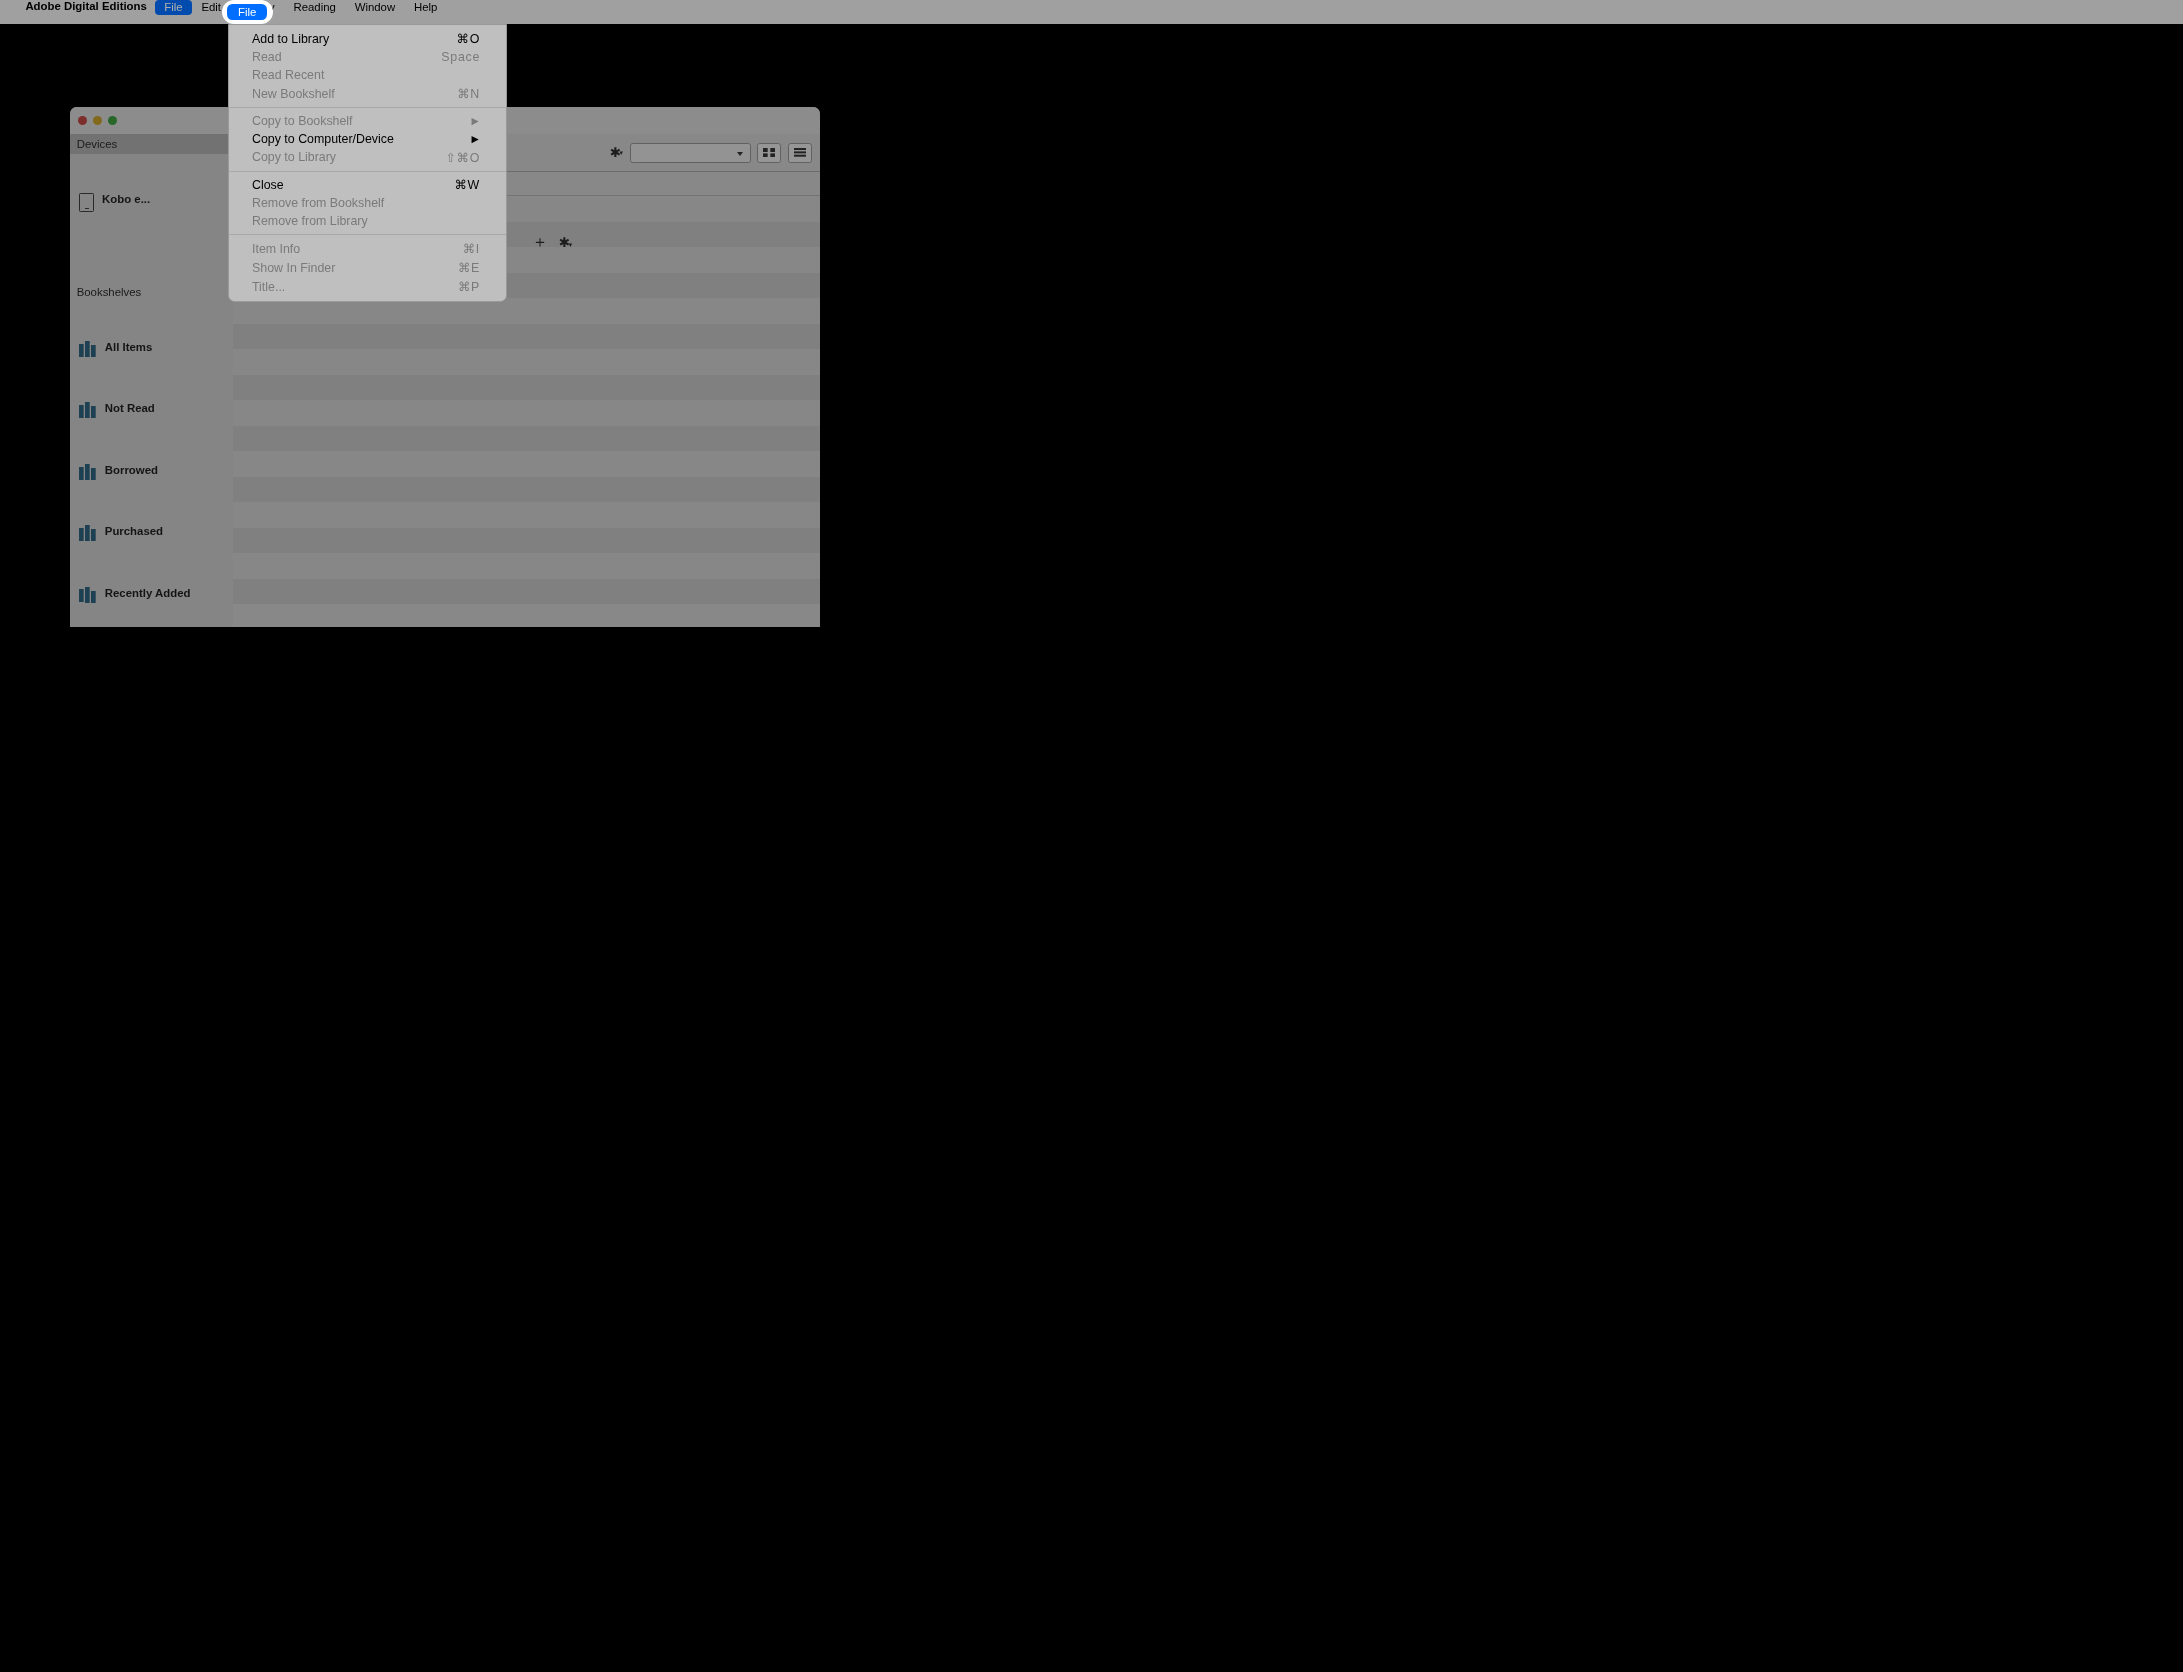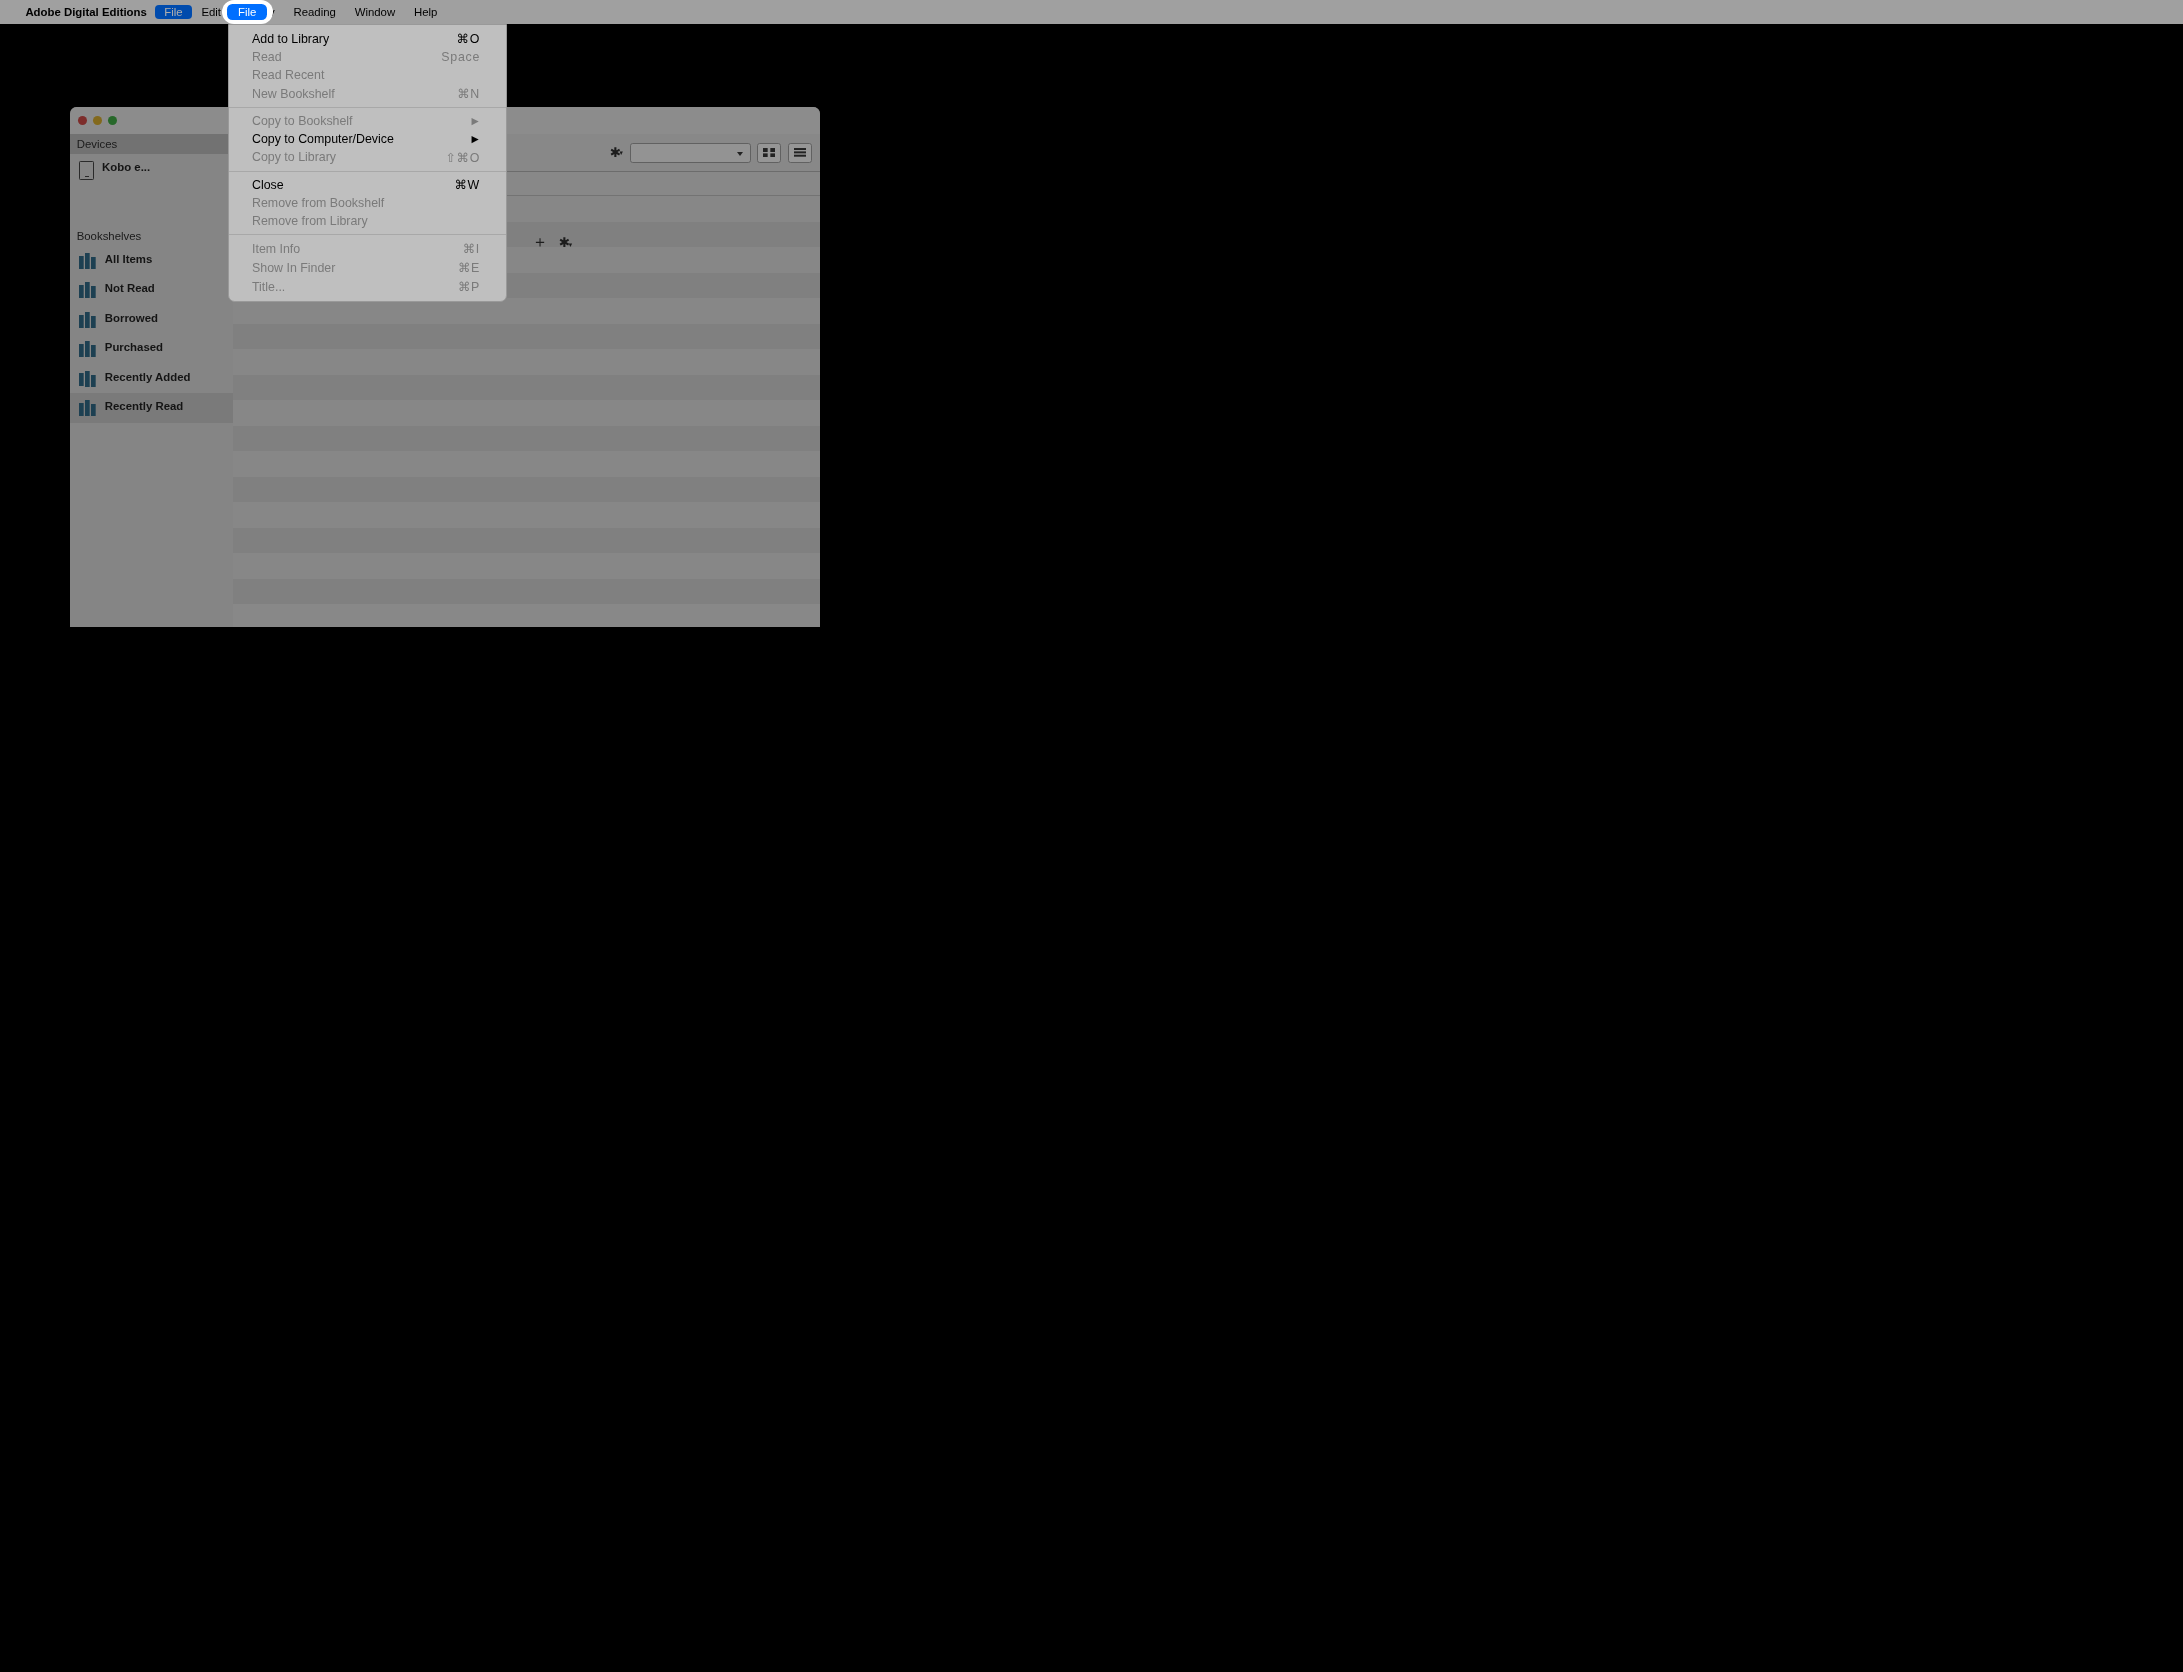--- a/index.html
+++ b/index.html
@@ -1,21 +1,21 @@
 <!DOCTYPE html>
 <html style="font-size:10.7px"><head>
   <meta charset="utf-8">
   <style>
     * { margin: 0; padding: 0; box-sizing: border-box; font-family: -apple-system, "Helvetica Neue", Helvetica, Arial, sans-serif; }
     html, body { width: 100%; height: 100%; }
     body { background: #000; position: relative; overflow: hidden; }
 
     
     .menubar {
-      display: flex; align-items: center;
+      display: flex; align-items: flex-start;
       height: 24px;
       padding: 0 6.7px;
       background: #ececec;
       font-size: 11.4px;
       color: #000;
     }
     .menubar .apple-logo { font-size: 13.4px; padding: 0 8px 0 2.7px; }
     .menubar .app-name { font-weight: 700; padding: 0 8px; }
     .menubar .mb-item {
       padding: 1.3px 9.4px;
@@ -69,21 +69,21 @@
     .traffic { display: flex; gap: 5.4px; }
     .dot { width: 9.4px; height: 9.4px; border-radius: 50%; }
     .dot.red { background: #b84340; }
     .dot.yellow { background: #c19b2a; }
     .dot.green { background: #3a9a3f; }
     .win-title { flex: 1; text-align: center; color: #1f1f1f; font-weight: 500; }
 
     .win-body { display: flex; height: calc(100% - 27px); }
 
     
-    .sidebar { width: 163px; background: #c4c4c4; display: flex; flex-direction: column; }
+    .sidebar { width: 163px; background: #c4c4c4; display: flex; flex-direction: column; gap: 32px; }
     .side-header {
       padding: 4px 6.7px;
       background: #a9a9a9;
       color: #2a2a2a;
     }
     .side-row {
       display: flex; align-items: flex-start; gap: 8px;
       padding: 6.7px 9.4px;
       color: #1e1e1e;
       font-weight: bold;

